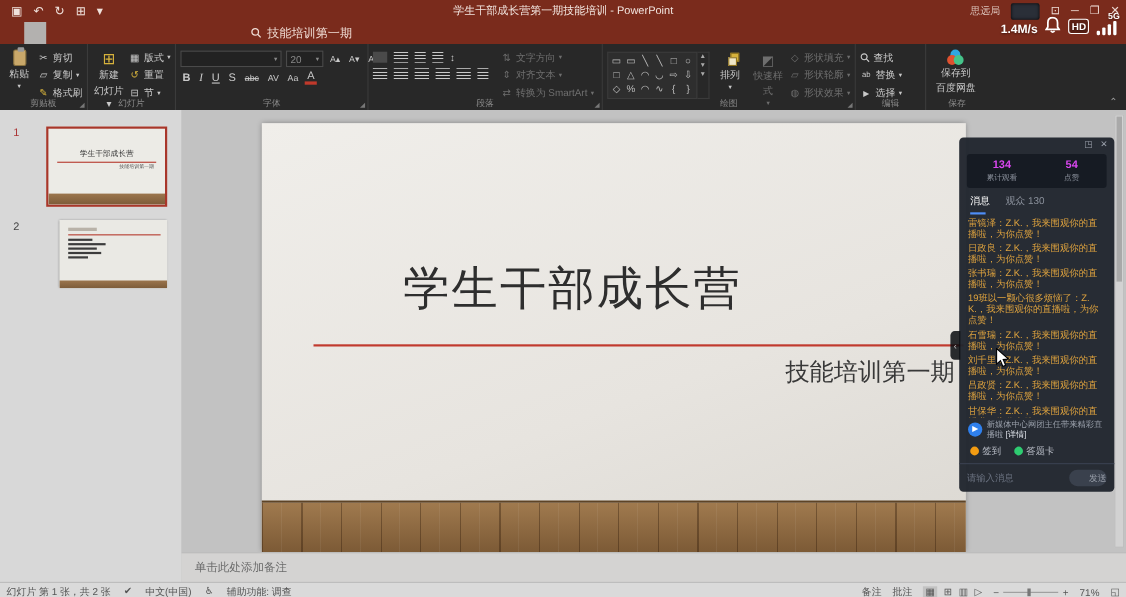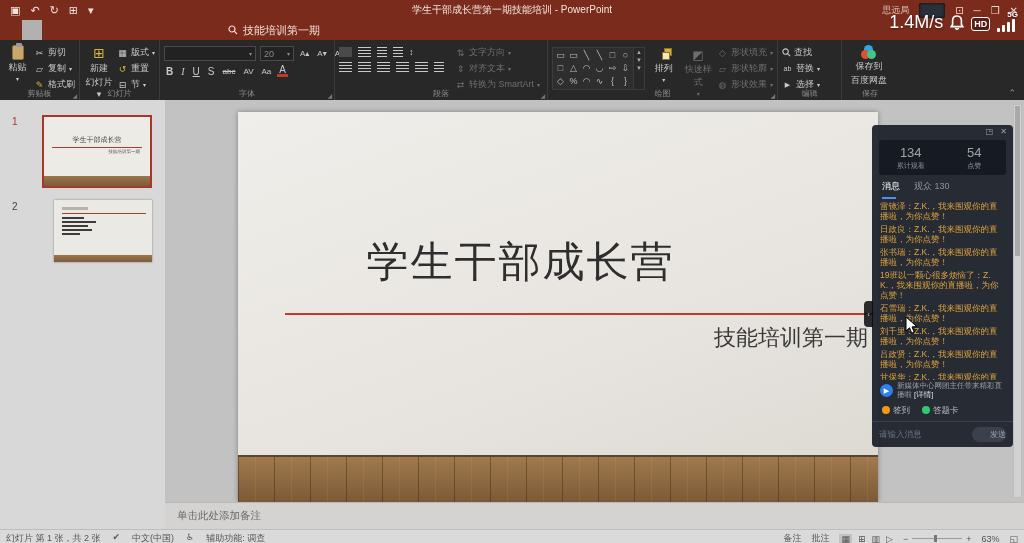--- a/index.html
+++ b/index.html
@@ -95,21 +95,21 @@
   .viewbtns .cur { background:#c2c2c2; padding:0 2px;}
   .zoomsl { display:flex; align-items:center; gap:4px;}
   .ztrack { width:50px; height:1px; background:#9a9a9a; position:relative;}
   .zthumbb { position:absolute; left:22px; top:-3px; width:3px; height:7px; background:#777;}
 
   
   .chat { position:absolute; top:125px; right:11px; width:141px; height:322px; background:rgba(32,37,46,.96); border-radius:4px; z-index:30; color:#cfd3da; display:flex; flex-direction:column;}
   .chat-head { height:13px; display:flex; justify-content:flex-end; gap:7px; padding:2px 6px 0; color:#9aa0ab; font-size:8px;}
   .chat-stats { margin:2px 7px; background:#161b23; border-radius:3px; display:flex; padding:5px 0 4px;}
   .stat { flex:1; text-align:center;}
-  .stat .num { font-size:13px; font-weight:normal; color:#a3a3a3;}
+  .stat .num { font-size:10px; font-weight:bold; color:#d946ef;}
   .stat .lbl { font-size:7px; color:#8b919c; margin-top:1px;}
   .chat-tabs { display:flex; gap:14px; padding:3px 10px 0; font-size:9px; height:19px;}
   .ctab { color:#8b919c; position:relative;}
   .ctab.active { color:#fff;}
   .ctab.active::after { content:""; position:absolute; left:0; right:4px; bottom:-3px; height:2px; background:#4f8ef7;}
   .chat-msgs { flex:1; overflow:hidden; padding:5px 8px 0; }
   .cmsg { font-size:8.5px; line-height:10px; color:#dda23e; margin-bottom:3px; word-break:break-all;}
   .sysmsg { display:flex; align-items:center; gap:4px; padding:2px 8px 3px;}
   .sysava { width:13px; height:13px; border-radius:50%; background:#2f80ed; color:#fff; font-size:7px; text-align:center; line-height:13px; flex:none;}
   .systxt { font-size:7.5px; color:#9aa0ab; line-height:8.5px;}
@@ -117,21 +117,21 @@
   .chips { display:flex; gap:12px; padding:3px 10px 4px; font-size:8.5px; color:#b9bec7; align-items:center;}
   .dot { width:8px; height:8px; border-radius:50%; display:inline-block; margin-right:3px; vertical-align:-1px;}
   .dot.o { background:#f39c12;} .dot.g { background:#2ecc71;}
   .chat-input { border-top:1px solid #3a4150; height:26px; display:flex; align-items:center; padding:0 7px; gap:6px;}
   .cin { flex:1; font-size:8.5px; color:#6b7280;}
   .sendbtn { width:34px; height:15px; border-radius:8px; background:#3a414d; color:#9aa0ab; font-size:8px; text-align:right; line-height:15px;}
   .chat-handle { position:absolute; left:-8px; top:176px; width:9px; height:26px; background:rgba(8,10,14,.85); border-radius:4px 0 0 4px; color:#ccc; font-size:8px; display:flex; align-items:center; justify-content:center;}
 
   
   .phoverlay { position:absolute; top:11px; right:6px; display:flex; align-items:flex-end; gap:7px; color:#fff; z-index:60; text-shadow:0 1px 2px rgba(0,0,0,.45);}
-  .speed { font-size:18px; font-weight:normal; }
+  .speed { font-size:11px; font-weight:bold; }
   .hdbadge { border:1.5px solid #fff; border-radius:3px; font-size:9px; font-weight:bold; padding:1px 2px; margin-bottom:2px; background:rgba(0,0,0,.25);}
   .sig { display:flex; flex-direction:column; align-items:flex-start; margin-bottom:1px;}
   .sig .g5 { font-size:8px; font-weight:bold; line-height:8px; margin-left:10px;}
   .bars { display:flex; align-items:flex-end; gap:2px;}
   .bars i { width:3px; background:#fff; display:block; border-radius:1px;}
   .belly { margin-bottom:2px; }
 
   .cursor { position:absolute; left:905px; top:316px; z-index:70; }
 </style>
 </head>
@@ -455,21 +455,21 @@
       <span>▥</span>
       <span>▷</span>
     </div>
     <div class="zoomsl">
       <span>−</span>
       <span class="ztrack">
           <span class="zthumbb"></span>
         </span>
       <span>+</span>
     </div>
-    <span>63%</span>
+    <span>71%</span>
     <span>◱</span>
   </div>
 </div>
 
 <div class="chat">
   <div class="chat-handle">
       <span>‹</span>
     </div>
   <div class="chat-head">
     <span>◳</span>

